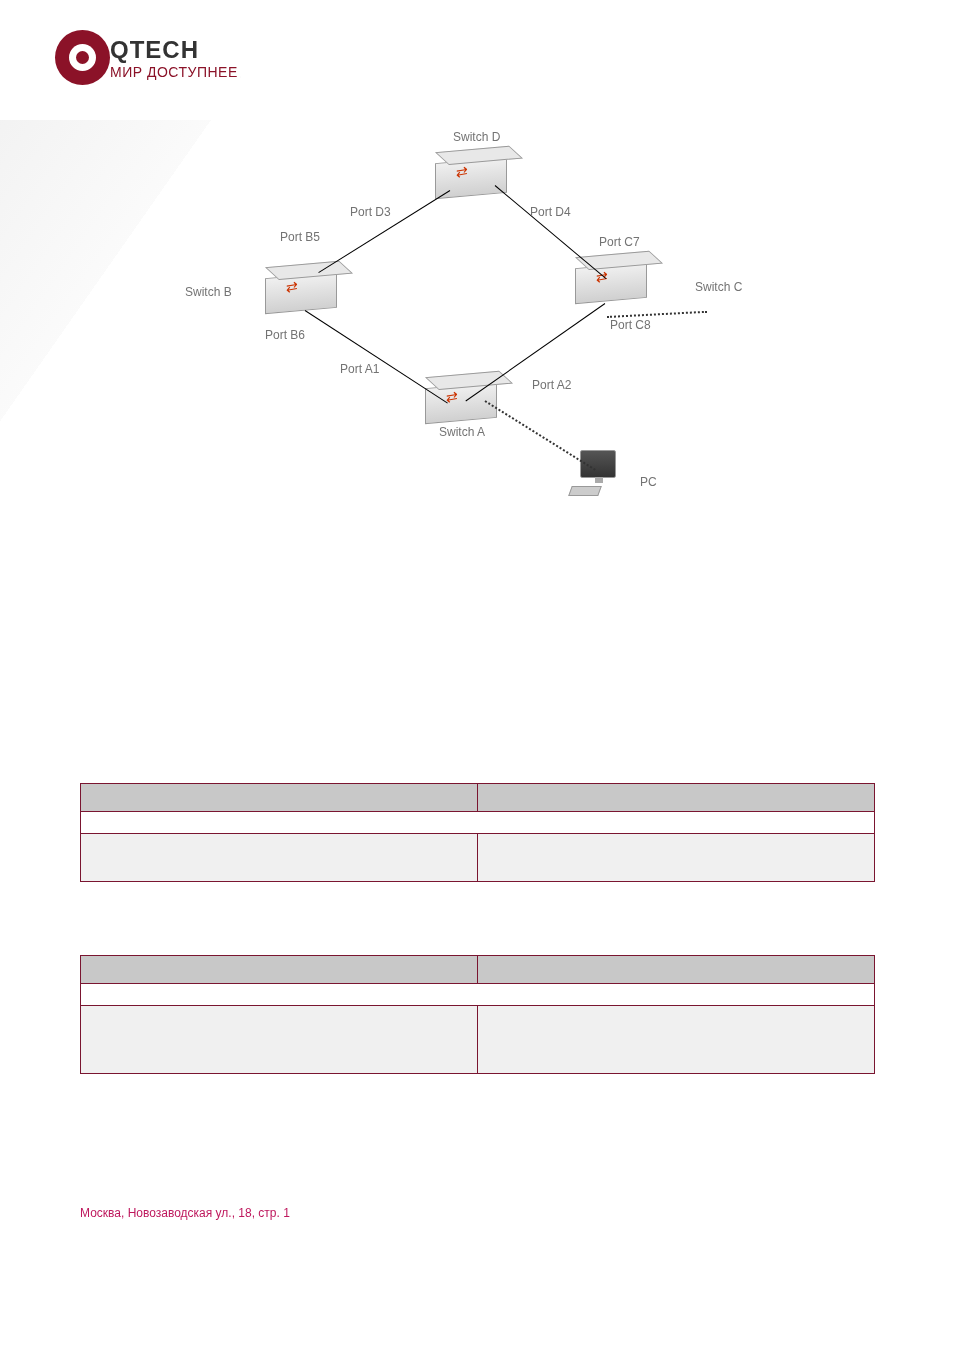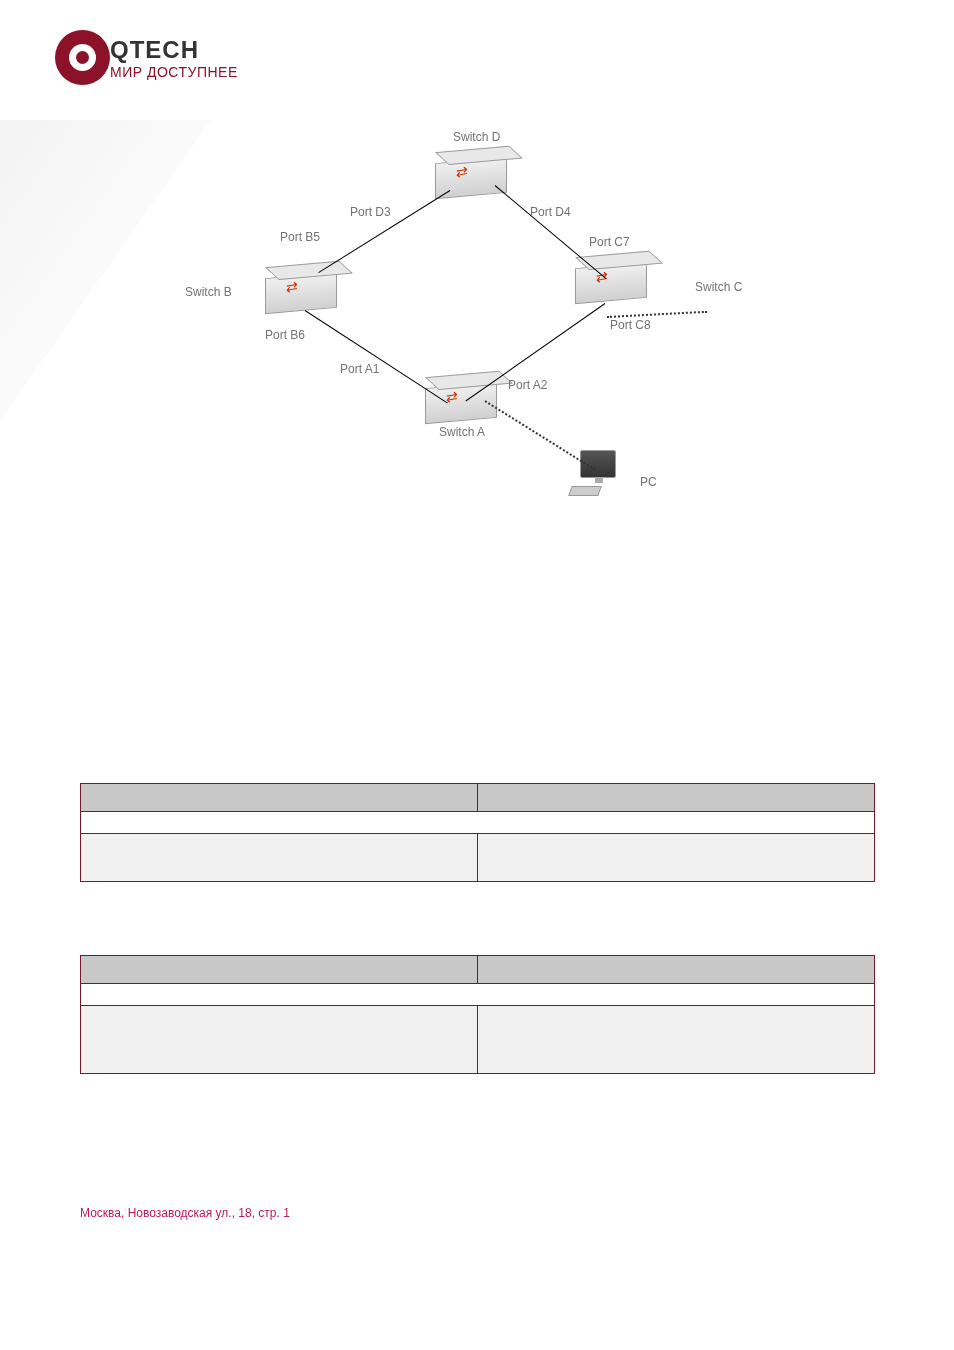--- a/index.html
+++ b/index.html
@@ -250,27 +250,27 @@
   <div class="line" style="top:65px; left:320px; width:145px; transform:rotate(40deg);"></div>
   <div class="line" style="top:190px; left:130px; width:170px; transform:rotate(33deg);"></div>
   <div class="line" style="top:183px; left:430px; width:170px; transform:rotate(145deg);"></div>
   <div class="dotted-line" style="top:196px; left:432px; width:100px; transform:rotate(-3deg);"></div>
   <div class="dotted-line" style="top:280px; left:310px; width:130px; transform:rotate(32deg);"></div>
 
   <span class="dlabel" style="top:10px; left:278px;">Switch D</span>
   <span class="dlabel" style="top:85px; left:175px;">Port D3</span>
   <span class="dlabel" style="top:85px; left:355px;">Port D4</span>
   <span class="dlabel" style="top:110px; left:105px;">Port B5</span>
-  <span class="dlabel" style="top:115px; left:414px;">Port C7</span>
+  <span class="dlabel" style="top:115px; left:424px;">Port C7</span>
   <span class="dlabel" style="top:165px; left:10px;">Switch B</span>
   <span class="dlabel" style="top:160px; left:520px;">Switch C</span>
   <span class="dlabel" style="top:208px; left:90px;">Port B6</span>
   <span class="dlabel" style="top:198px; left:435px;">Port C8</span>
   <span class="dlabel" style="top:242px; left:165px;">Port A1</span>
-  <span class="dlabel" style="top:258px; left:333px;">Port A2</span>
+  <span class="dlabel" style="top:258px; left:357px;">Port A2</span>
   <span class="dlabel" style="top:305px; left:264px;">Switch A</span>
   <span class="dlabel" style="top:355px; left:465px;">PC</span>
 </div>
 
 <table class="tbl" style="top:783px;">
   <tbody>
       <tr>
     <th style="width:50%; height:28px;"> </th>
     <th style="width:50%;"> </th>
   </tr>

